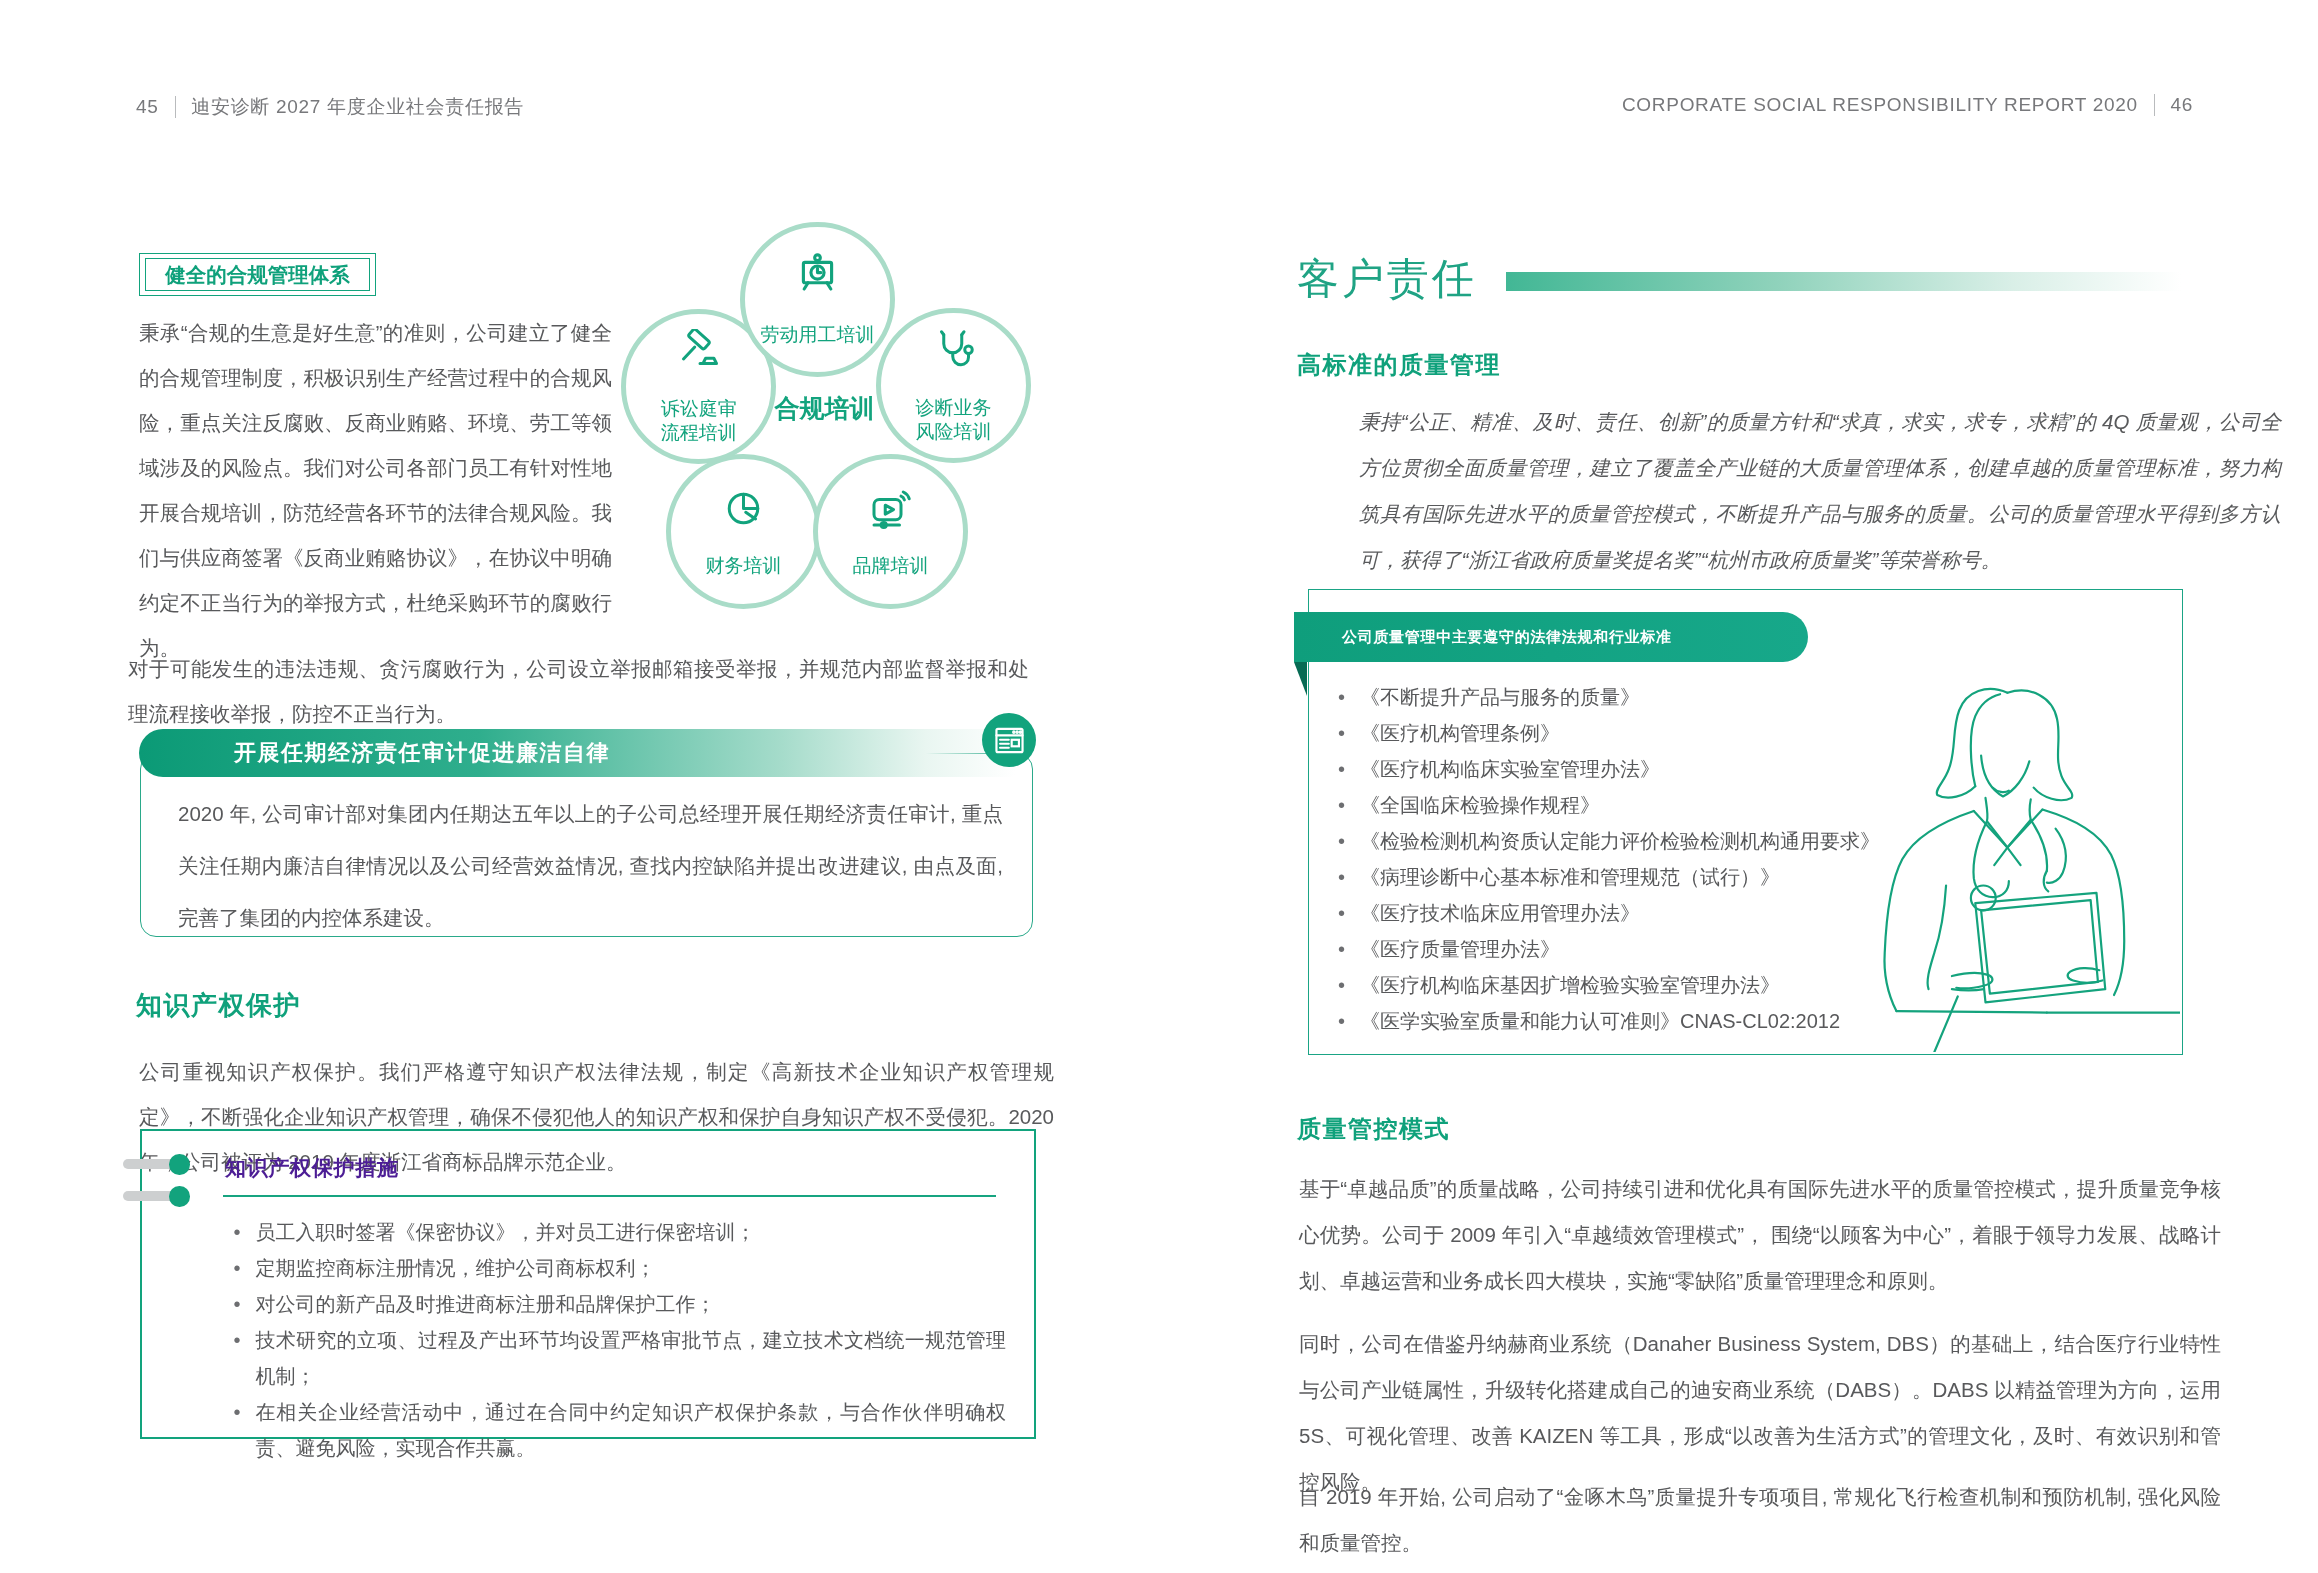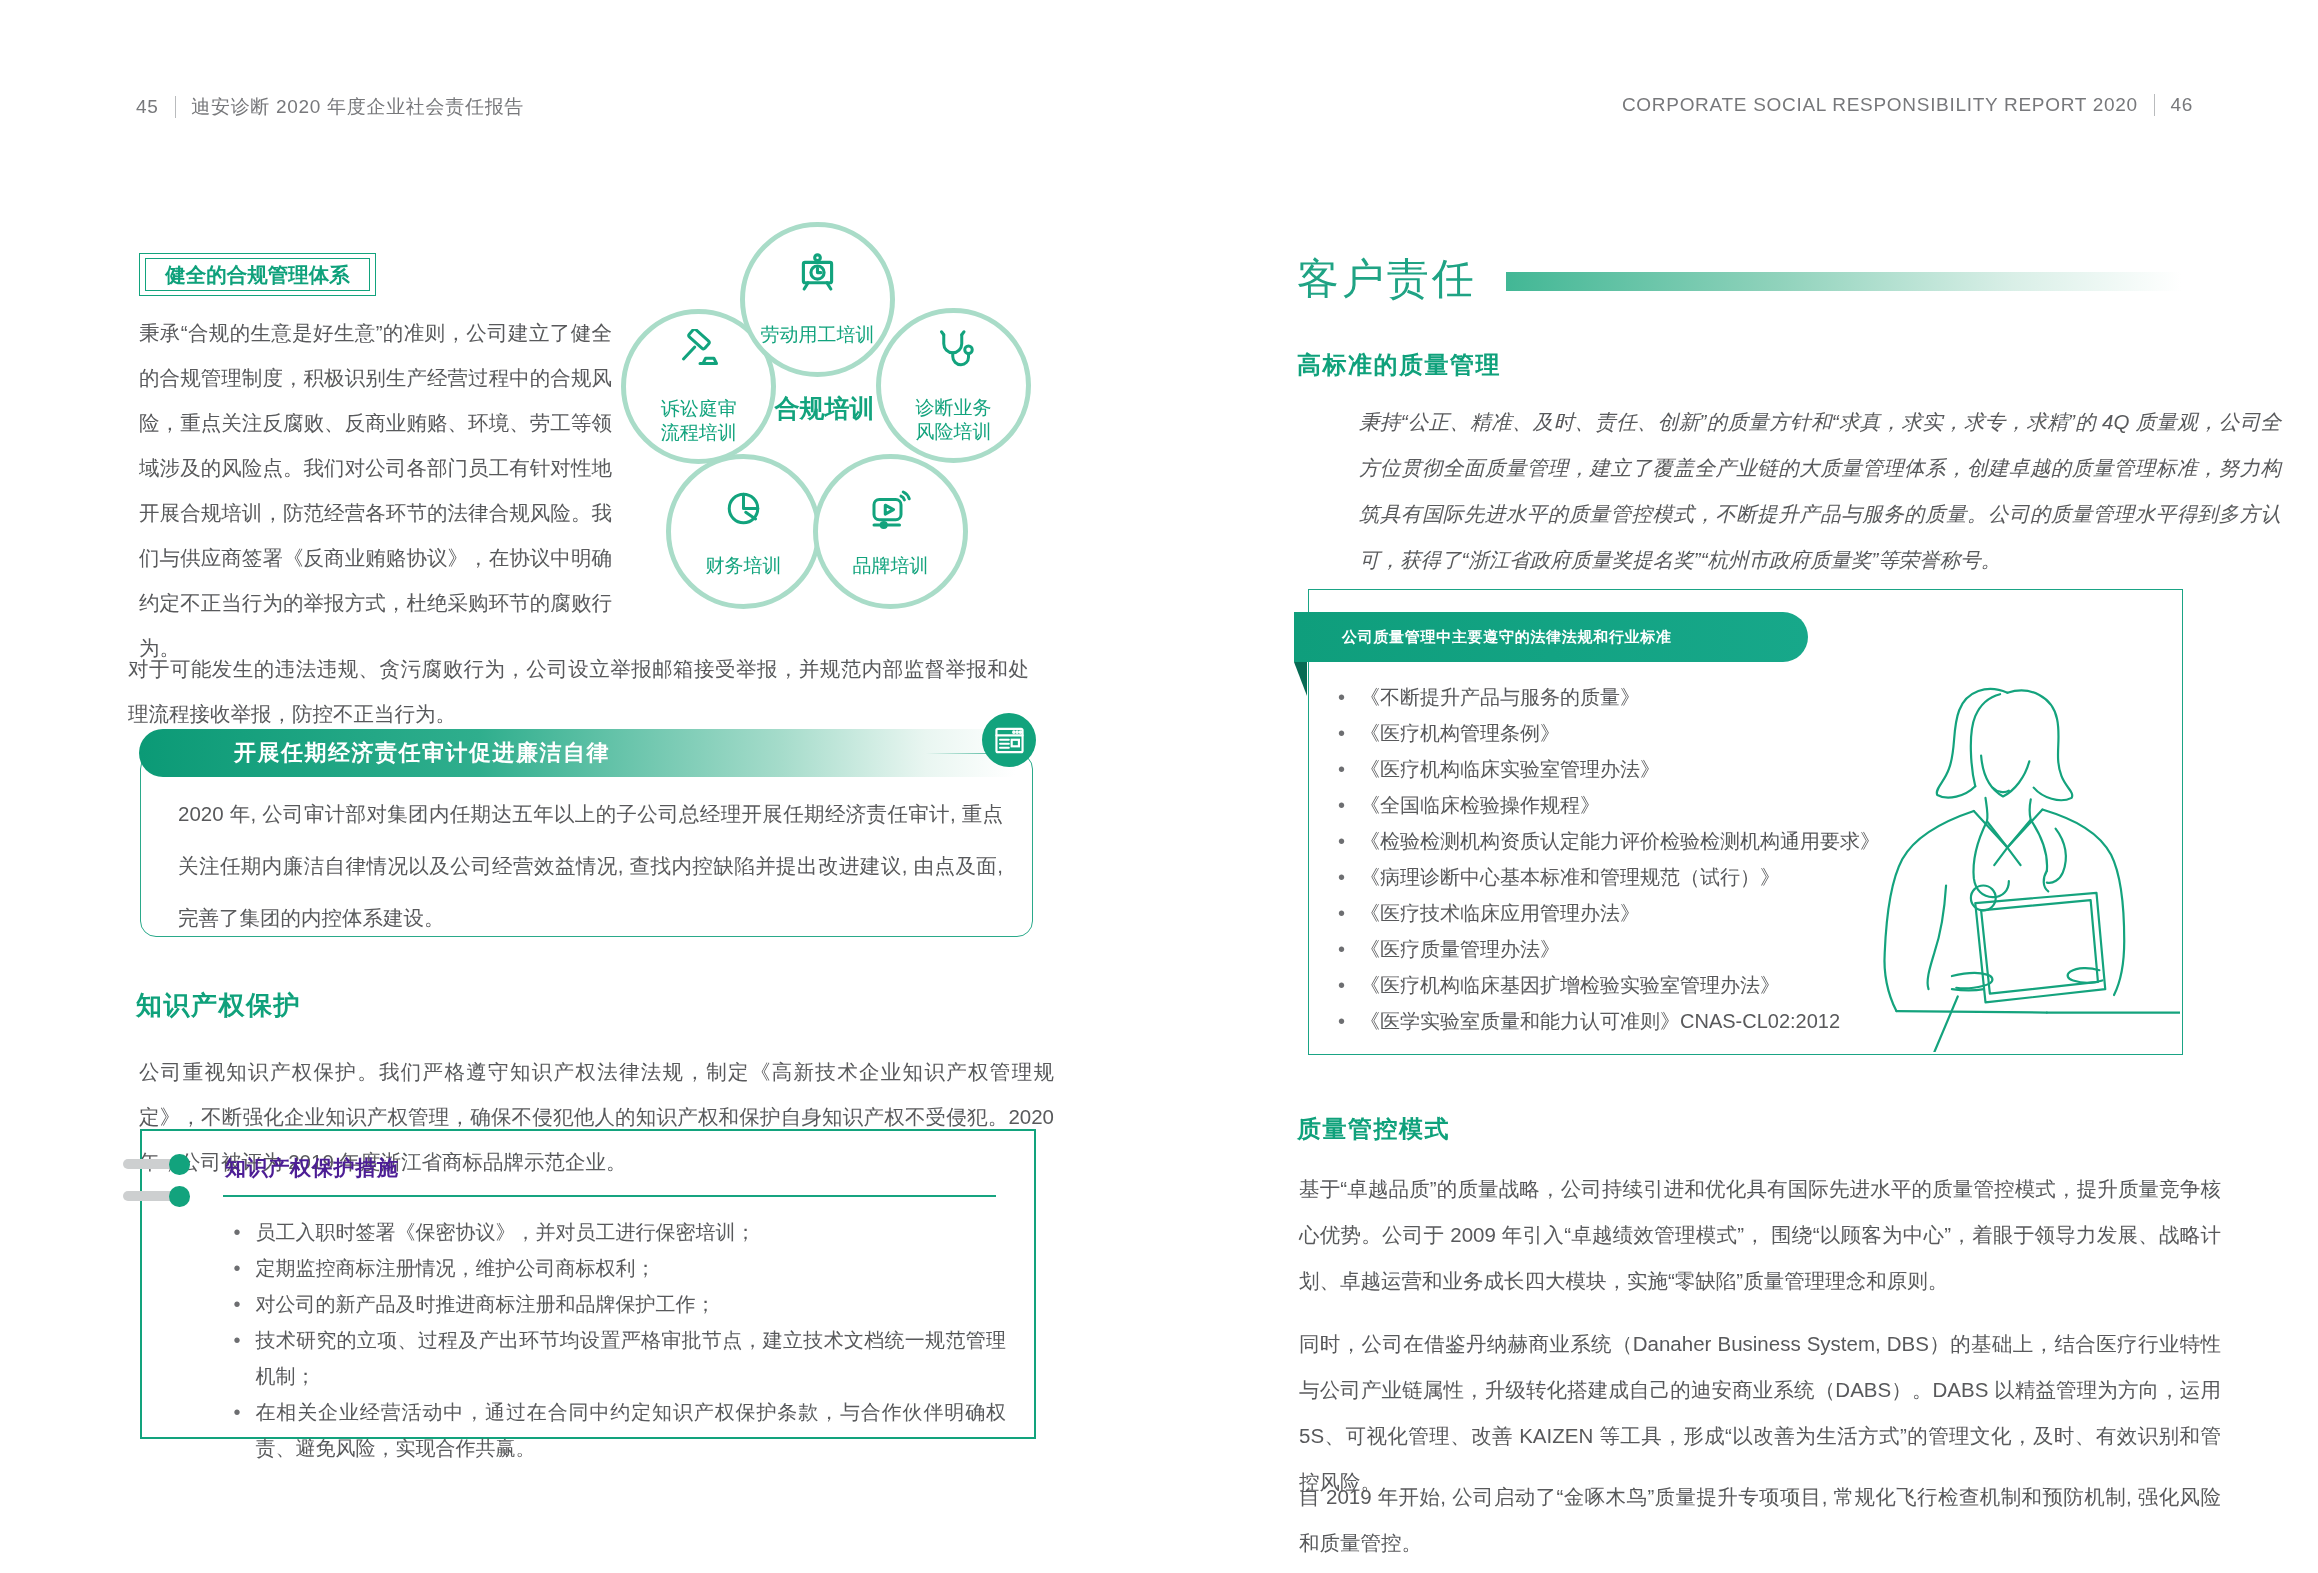--- a/index.html
+++ b/index.html
@@ -68,21 +68,21 @@
   #law-list .li::before{content:"•";position:absolute;left:0;top:0;color:#6d6e71;}
   #doctor-art{left:1864px;top:646px;width:316px;height:406px;z-index:1;}
   .line-art{stroke:#14a37d;stroke-width:3;fill:none;stroke-linecap:round;stroke-linejoin:round;}
 </style>
 </head>
 <body>
 
 <div class="abs pg-header" id="left-header" style="left:136px;top:94px;">
   <span>45</span>
   <span class="divider"></span>
-  <span>迪安诊断 2020 年度企业社会责任报告</span>
+  <span>迪安诊断 2027 年度企业社会责任报告</span>
 </div>
 
 <div class="abs" id="badge">
   <div class="inner">健全的合规管理体系</div>
 </div>
 
 <div class="abs body-para" style="left:139px;top:310px;width:473px;">秉承“合规的生意是好生意”的准则，公司建立了健全的合规管理制度，积极识别生产经营过程中的合规风险，重点关注反腐败、反商业贿赂、环境、劳工等领域涉及的风险点。我们对公司各部门员工有针对性地开展合规培训，防范经营各环节的法律合规风险。我们与供应商签署《反商业贿赂协议》，在协议中明确约定不正当行为的举报方式，杜绝采购环节的腐败行为。</div>
 
 <div class="abs" id="diagram">
   <div class="circle c-top">

